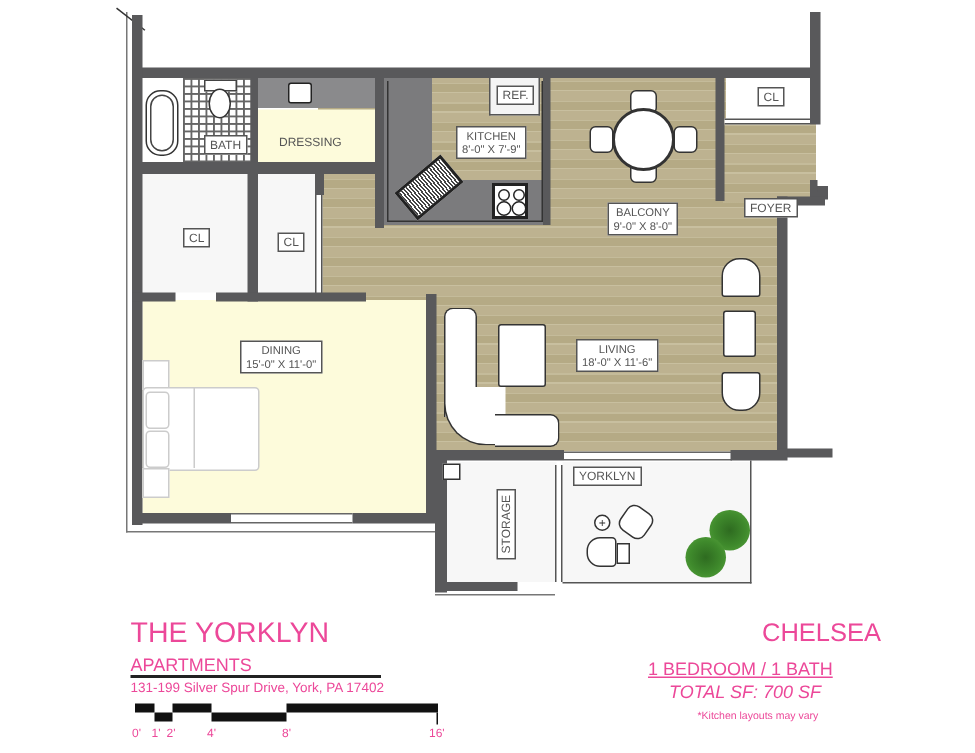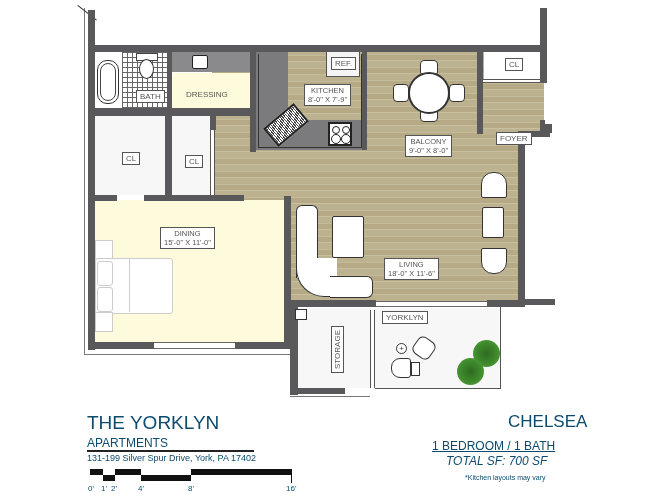--- a/index.html
+++ b/index.html
@@ -10,21 +10,21 @@
     background-image:repeating-linear-gradient(0deg,#bdb290 0px,#bdb290 6px,#c8bf9f 6px,#c8bf9f 7px,#b5aa85 7px,#b5aa85 12px,#c4bb9a 12px,#c4bb9a 13px);}
   .cream{position:absolute;background:#fdfbdb;}
   .white{position:absolute;background:#f7f7f7;}
   .counter{position:absolute;background:#7b7b7d;}
   .label{position:absolute;background:#fff;border:1.5px solid #555;color:#555;font-size:8px;text-align:center;line-height:9px;padding:1px 3px;white-space:nowrap;}
   .label.lg{font-size:7.5px;}
   .furn{position:absolute;background:#fff;border:1.5px solid #333;}
   .tile{position:absolute;background-color:#fff;
     background-image:linear-gradient(#666 1px,transparent 1px),linear-gradient(90deg,#666 1px,transparent 1px);
     background-size:5px 5px;}
-  .txt{position:absolute;color:#0c4a6e;white-space:nowrap;}
+  .txt{position:absolute;color:#ec4899;white-space:nowrap;}
 </style>
 </head>
 <body>
 
 <div class="abs" style="left:0;top:0;width:650px;height:400px;">
 
   <div class="abs" style="left:84px;top:8px;width:1px;height:347px;background:#777;"></div>
   <div class="abs" style="left:84px;top:354px;width:210px;height:1px;background:#777;"></div>
   <div class="abs" style="left:78px;top:5px;width:24px;height:1px;background:#333;transform:rotate(38deg);transform-origin:left top;"></div>
 
@@ -163,21 +163,21 @@
     <div>9'-0" X 8'-0"</div>
   </div>
   <div class="label" style="left:505px;top:58px;">CL</div>
   <div class="label" style="left:496px;top:108px;margin-top:24px;">FOYER</div>
   <div class="label" style="left:122px;top:152px;">CL</div>
   <div class="label" style="left:185px;top:155px;">CL</div>
   <div class="label lg" style="left:160px;top:227px;">
     <div>DINING</div>
     <div>15'-0" X 11'-0"</div>
   </div>
-  <div class="label lg" style="left:384px;top:226px;margin-top:32px;">
+  <div class="label lg" style="left:384px;top:226px;">
     <div>LIVING</div>
     <div>18'-0" X 11'-6"</div>
   </div>
   <div class="label" style="left:314px;top:343px;transform:rotate(-90deg);transform-origin:center;">STORAGE</div>
   <div class="label" style="left:382px;top:311px;">YORKLYN</div>
 </div>
 
 <div class="txt" style="left:87px;top:412px;font-size:19px;">THE YORKLYN</div>
 <div class="txt" style="left:87px;top:436px;font-size:12px;">APARTMENTS</div>
 <div class="abs" style="left:87px;top:450px;width:167px;height:2px;background:#222;"></div>

